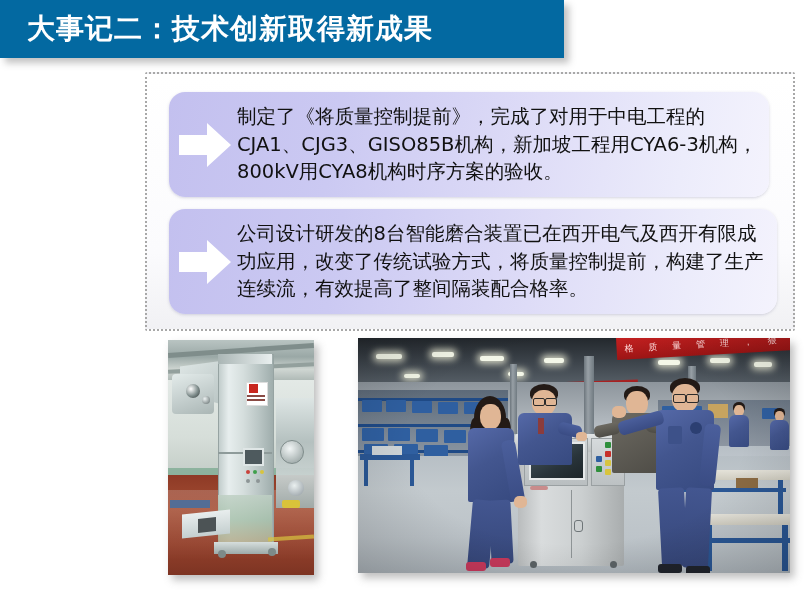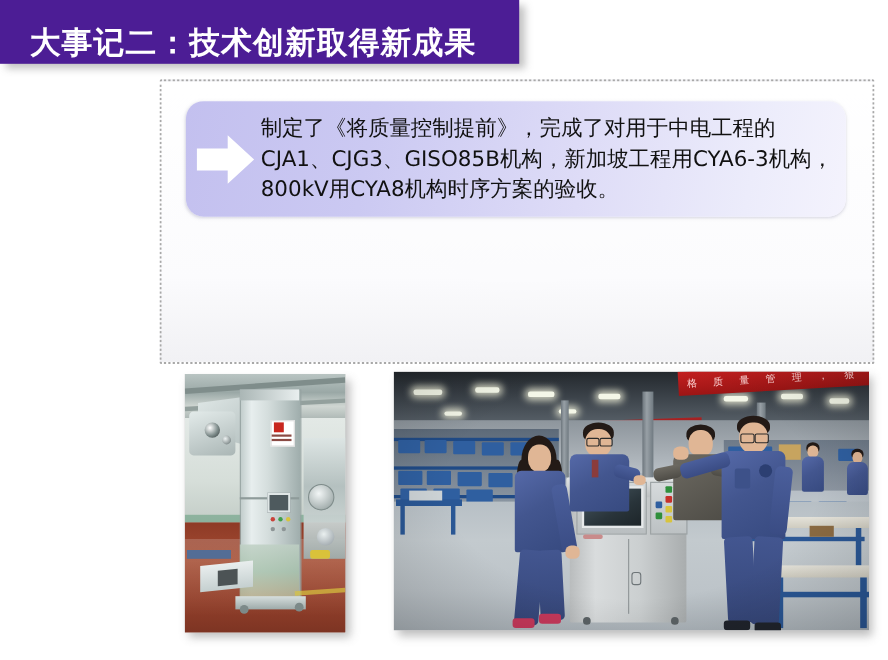--- a/index.html
+++ b/index.html
@@ -5,24 +5,24 @@
   html,body{margin:0;padding:0;}
   body{
     width:807px;height:600px;
     background:#ffffff;
     font-family:"Liberation Sans","DejaVu Sans",sans-serif;
     overflow:hidden;
     position:relative;
   }
   
   .header-bar{
-    position:absolute;left:0;top:0;width:472px;height:58px;
-    background:#4c1d95;
+    position:absolute;left:0;top:0;width:564px;height:58px;
+    background:#0369a1;
     box-shadow:5px 5px 7px rgba(120,120,120,.45);
-    display:flex;align-items:flex-end;
+    display:flex;align-items:center;
   }
   .header-title{
     color:#ffffff;
     font-size:28px;
     font-weight:bold;
     letter-spacing:1px;
     margin-left:27px;
     white-space:nowrap;
     font-family:"DejaVu Sans","Liberation Sans",sans-serif;
   }
@@ -291,20 +291,28 @@
 
   <div class="bullet" id="bullet-1">
     <span class="arrow-icon">
       <svg width="56" height="54" viewBox="0 0 56 54" xmlns="http://www.w3.org/2000/svg">
         <polygon points="2,17 30,17 30,5 54,27 30,49 30,37 2,37" fill="#ffffff"></polygon>
       </svg>
     </span>
     <span class="bullet-text">制定了《将质量控制提前》，完成了对用于中电工程的CJA1、CJG3、GISO85B机构，新加坡工程用CYA6-3机构，800kV用CYA8机构时序方案的验收。</span>
   </div>
 
+  <div class="bullet" id="bullet-2">
+    <span class="arrow-icon">
+      <svg width="56" height="54" viewBox="0 0 56 54" xmlns="http://www.w3.org/2000/svg">
+        <polygon points="2,17 30,17 30,5 54,27 30,49 30,37 2,37" fill="#ffffff"></polygon>
+      </svg>
+    </span>
+    <span class="bullet-text">公司设计研发的8台智能磨合装置已在西开电气及西开有限成功应用，改变了传统试验方式，将质量控制提前，构建了生产连续流，有效提高了整间隔装配合格率。</span>
+  </div>
 </div>
 
 <div class="photo" id="photo-equipment">
   <div class="ph-layer eq-bg"></div>
   <div class="ph-layer eq-roof"></div>
   <div class="ph-layer eq-roof-beam"></div>
   <div class="ph-layer eq-roof-beam2"></div>
   <div class="ph-layer eq-wall"></div>
   <div class="ph-layer eq-greenline"></div>
   <div class="ph-layer eq-floor"></div>

